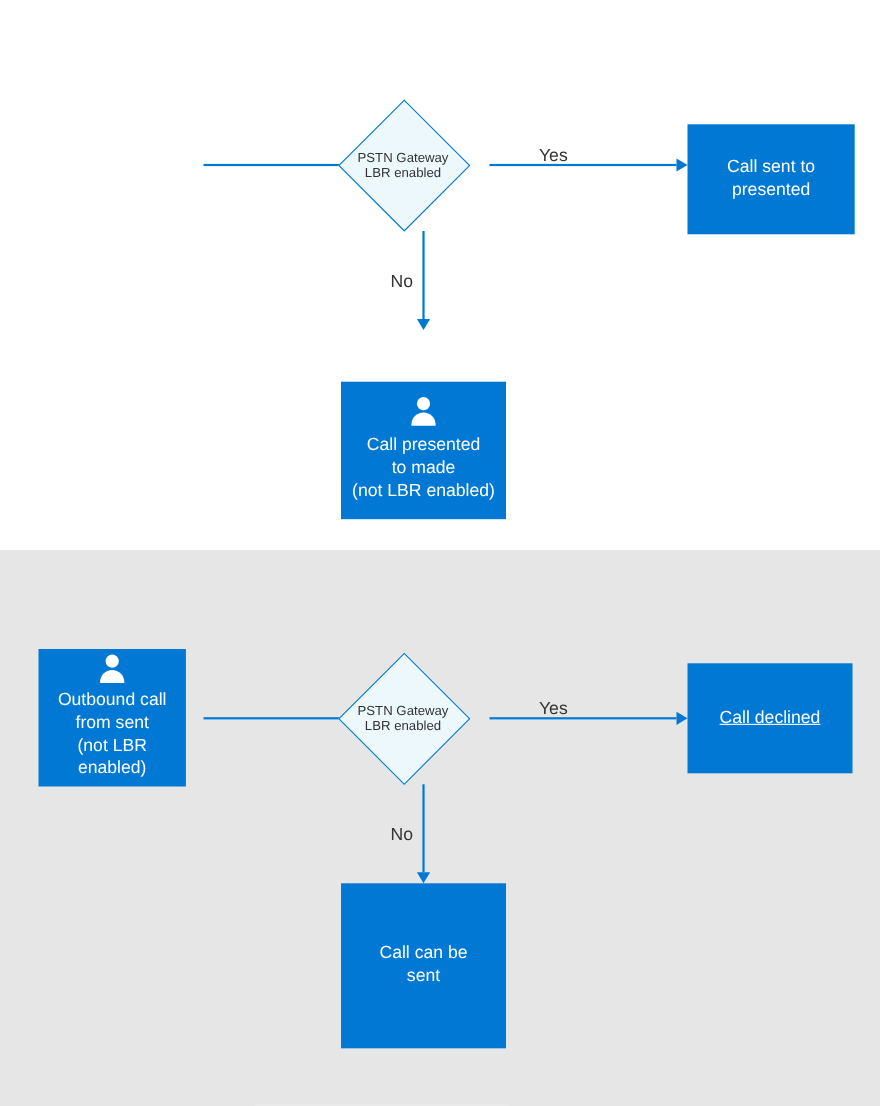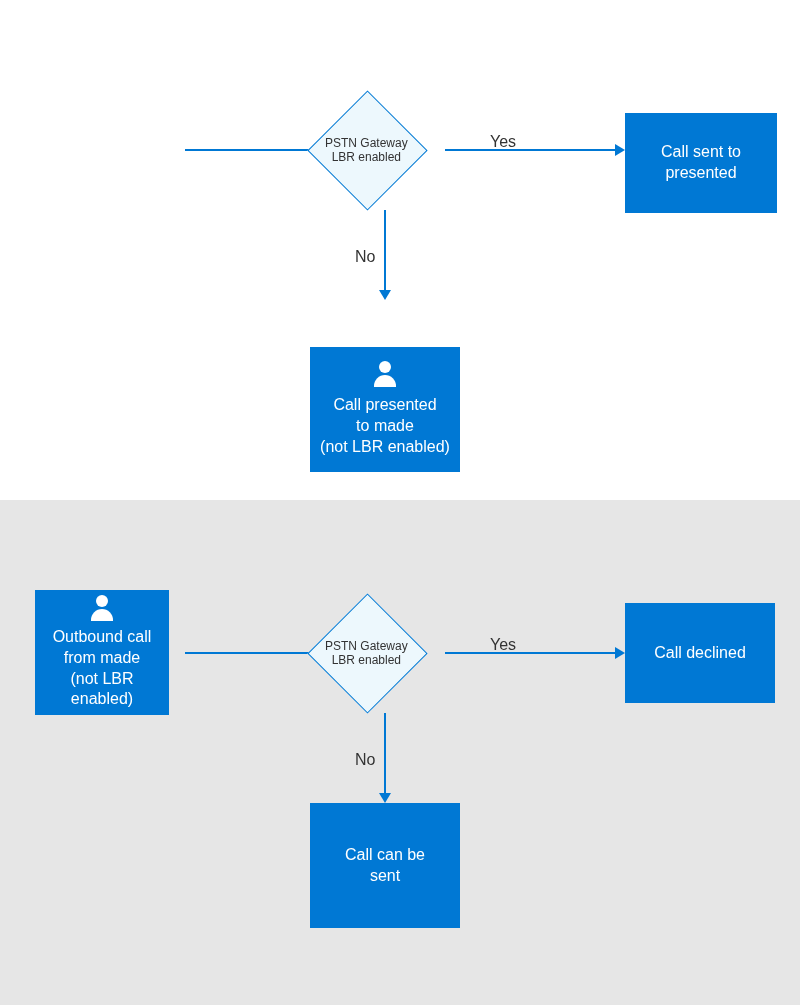--- a/index.html
+++ b/index.html
@@ -153,45 +153,45 @@
 </div>
 
 <div class="section section-bottom">
 
   <div class="box" style="left:35px; top:90px; width:134px; height:125px;">
     <div class="user-icon">
       <div class="head"></div>
       <div class="body"></div>
     </div>
     <span>Outbound call</span>
-    <span>from made</span>
+    <span>from sent</span>
     <span>(not LBR enabled)</span>
   </div>
 
   <div class="arrow-line arrow-h" style="left:185px; top:152px; width:130px;"></div>
   <div class="arrow-head-right" style="left:315px; top:147px;"></div>
 
   <div class="diamond" style="left:325px; top:93px;">
     <div class="diamond-shape"></div>
     <div class="diamond-text">
       <div>PSTN Gateway</div>
       <div>LBR enabled</div>
     </div>
   </div>
 
   <div class="arrow-line arrow-h" style="left:445px; top:152px; width:170px;"></div>
   <div class="arrow-head-right" style="left:615px; top:147px;"></div>
   <div class="label" style="left:490px; top:136px;">Yes</div>
 
-  <div class="box" style="left:625px; top:103px; width:150px; height:100px;">
+  <div class="box" style="left:625px; top:103px; width:150px; height:100px;text-decoration:underline;">
     <span>Call declined</span>
   </div>
 
   <div class="arrow-line arrow-v" style="left:384px; top:213px; height:80px;"></div>
   <div class="arrow-head-down" style="left:379px; top:293px;"></div>
   <div class="label" style="left:355px; top:251px;">No</div>
 
-  <div class="box" style="left:310px; top:303px; width:150px; height:125px;">
+  <div class="box" style="left:310px; top:303px; width:150px; height:150px;">
     <span>Call can be</span>
     <span>sent</span>
   </div>
 
 </div>
 
 </body></html>

